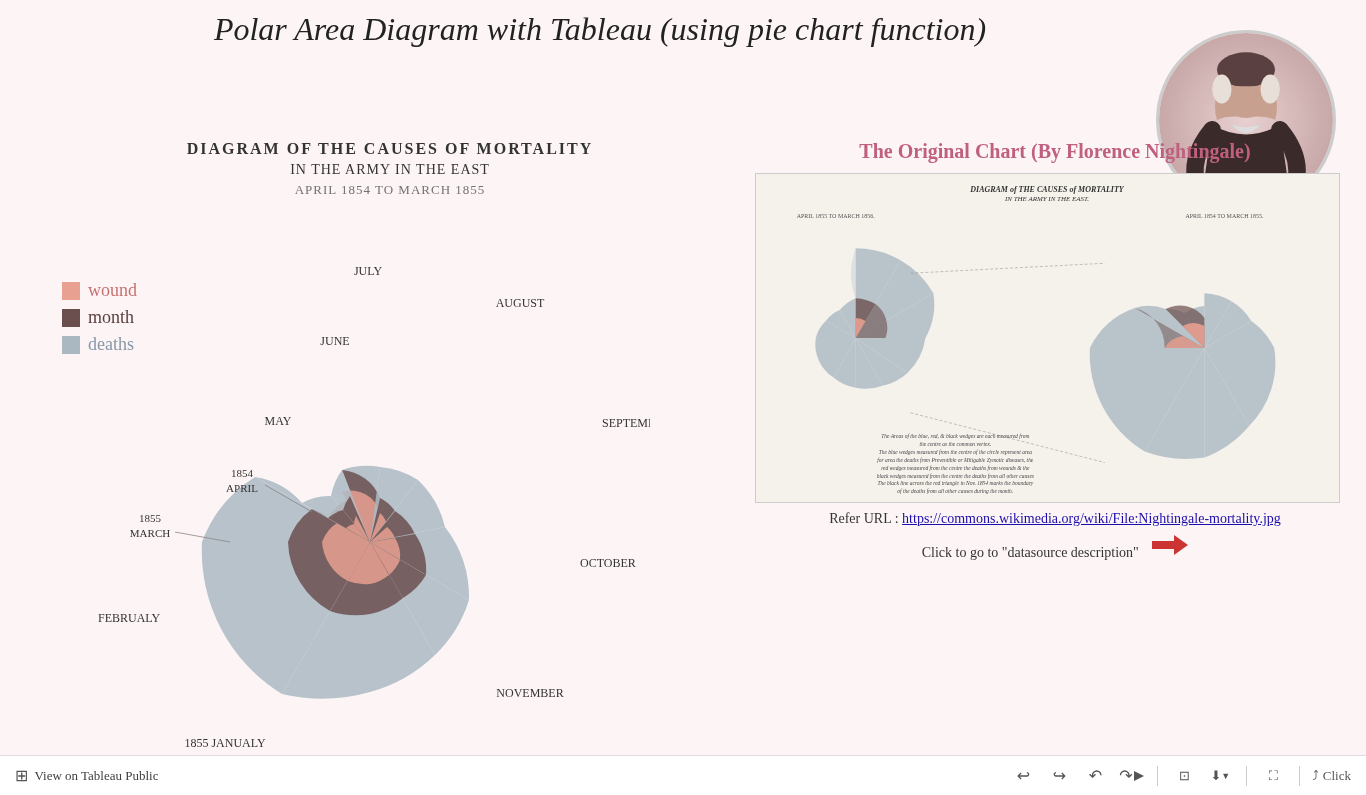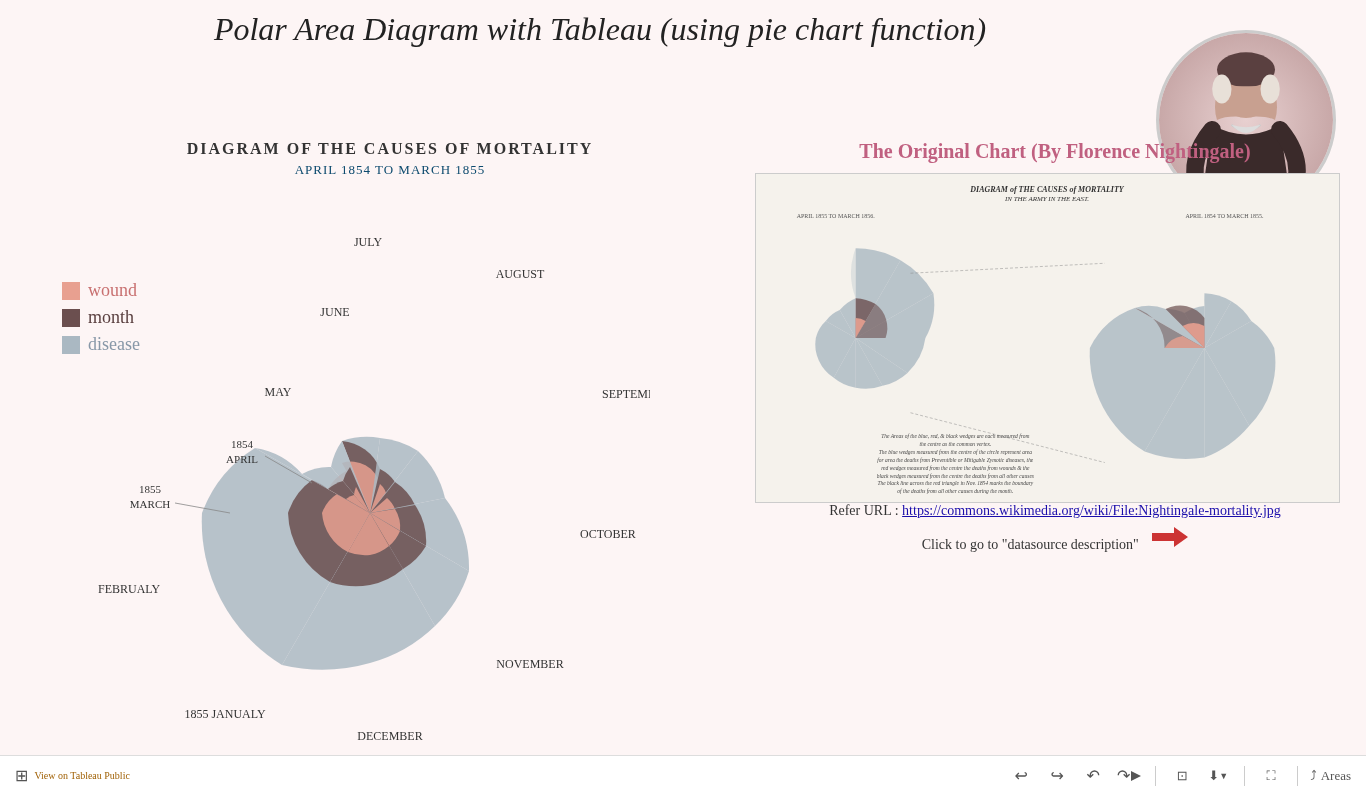--- a/index.html
+++ b/index.html
@@ -73,21 +73,21 @@
       text-align: center;
       font-size: 14px;
       letter-spacing: 1px;
       color: #333;
       margin-bottom: 4px;
     }
     .diagram-date {
       text-align: center;
       font-size: 13px;
       letter-spacing: 1px;
-      color: #0c4a6e;
+      color: #737373;
       margin-bottom: 10px;
     }
 
     
     .legend {
       position: absolute;
       top: 280px;
       left: 50px;
       z-index: 10;
     }
@@ -107,21 +107,21 @@
     .legend-wound { background: #e8a090; }
     .legend-other { background: #6b4f4f; }
     .legend-disease { background: #aab8c2; }
     .legend-label-wound { color: #c87070; }
     .legend-label-other { color: #5a4040; }
     .legend-label-disease { color: #8898a8; }
 
     
     .polar-chart {
       position: absolute;
-      top: 228px;
+      top: 257px;
       left: 90px;
     }
 
     
     .right-panel {
       position: absolute;
       top: 140px;
       left: 755px;
       width: 600px;
       text-align: center;
@@ -138,20 +138,21 @@
       background: #f0ece4;
       border: 1px solid #ccc;
       display: flex;
       align-items: center;
       justify-content: center;
       position: relative;
       overflow: hidden;
     }
 
     .refer-url {
+      margin-top: 8px;
       font-size: 14px;
       color: #333;
     }
     .refer-link {
       color: #1a0dab;
       text-decoration: underline;
       font-size: 14px;
       cursor: pointer;
     }
     .click-to-go {
@@ -252,35 +253,36 @@
       <path d="M55 100 Q30 130 40 160" stroke="#3a2a2a" stroke-width="18" fill="none" stroke-linecap="round"></path>
       <path d="M125 100 Q150 130 140 160" stroke="#3a2a2a" stroke-width="18" fill="none" stroke-linecap="round"></path>
 
       <rect x="30" y="155" width="50" height="15" rx="2" fill="#8a7060" transform="rotate(-15, 55, 162)"></rect>
     </svg>
   </div>
 </div>
 
 <div class="diagram-area">
   <div class="diagram-title">DIAGRAM OF THE CAUSES OF MORTALITY</div>
+  <div class="diagram-subtitle">IN THE ARMY IN THE EAST</div>
   <div class="diagram-date">APRIL 1854 TO MARCH 1855</div>
 </div>
 
 <div class="legend">
   <div class="legend-item">
     <div class="legend-color legend-wound"></div>
     <span class="legend-label-wound">wound</span>
   </div>
   <div class="legend-item">
     <div class="legend-color legend-other"></div>
     <span class="legend-label-other">month</span>
   </div>
   <div class="legend-item">
     <div class="legend-color legend-disease"></div>
-    <span class="legend-label-disease">disease</span>
+    <span class="legend-label-disease">deaths</span>
   </div>
 </div>
 
 <div class="polar-chart">
   <svg width="560" height="530" viewBox="0 0 560 530" xmlns="http://www.w3.org/2000/svg">
 
     <defs>
       <style>
         .wound-slice { fill: #e8a090; opacity: 0.85; }
         .other-slice { fill: #6b4f4f; opacity: 0.85; }
@@ -459,21 +461,21 @@
         <path d="M0 8 L22 8 L22 2 L36 12 L22 22 L22 16 L0 16 Z" fill="#cc3333"></path>
       </svg>
     </span>
   </div>
 </div>
 
 <div class="toolbar">
   <div class="toolbar-left">
 
     <span class="tableau-icon">⊞</span>
-    <span style="cursor:pointer; color:#a16207; font-size:10px;">View on Tableau Public</span>
+    <span style="cursor:pointer; color:#404040; font-size:13px;">View on Tableau Public</span>
   </div>
 
   <div class="toolbar-right">
 
     <button class="toolbar-btn" title="Undo">↩</button>
 
     <button class="toolbar-btn" title="Redo">↪</button>
 
     <button class="toolbar-btn" title="Back">↶</button>
 
@@ -494,16 +496,16 @@
     </button>
 
     <div class="toolbar-separator"></div>
 
     <button class="toolbar-btn" title="Fullscreen" style="font-size:13px;">⛶</button>
 
     <div class="toolbar-separator"></div>
 
     <div class="toolbar-share">
       <span>⤴</span>
-      <span>Areas</span>
+      <span>Click</span>
     </div>
   </div>
 </div>
 
 </body></html>

